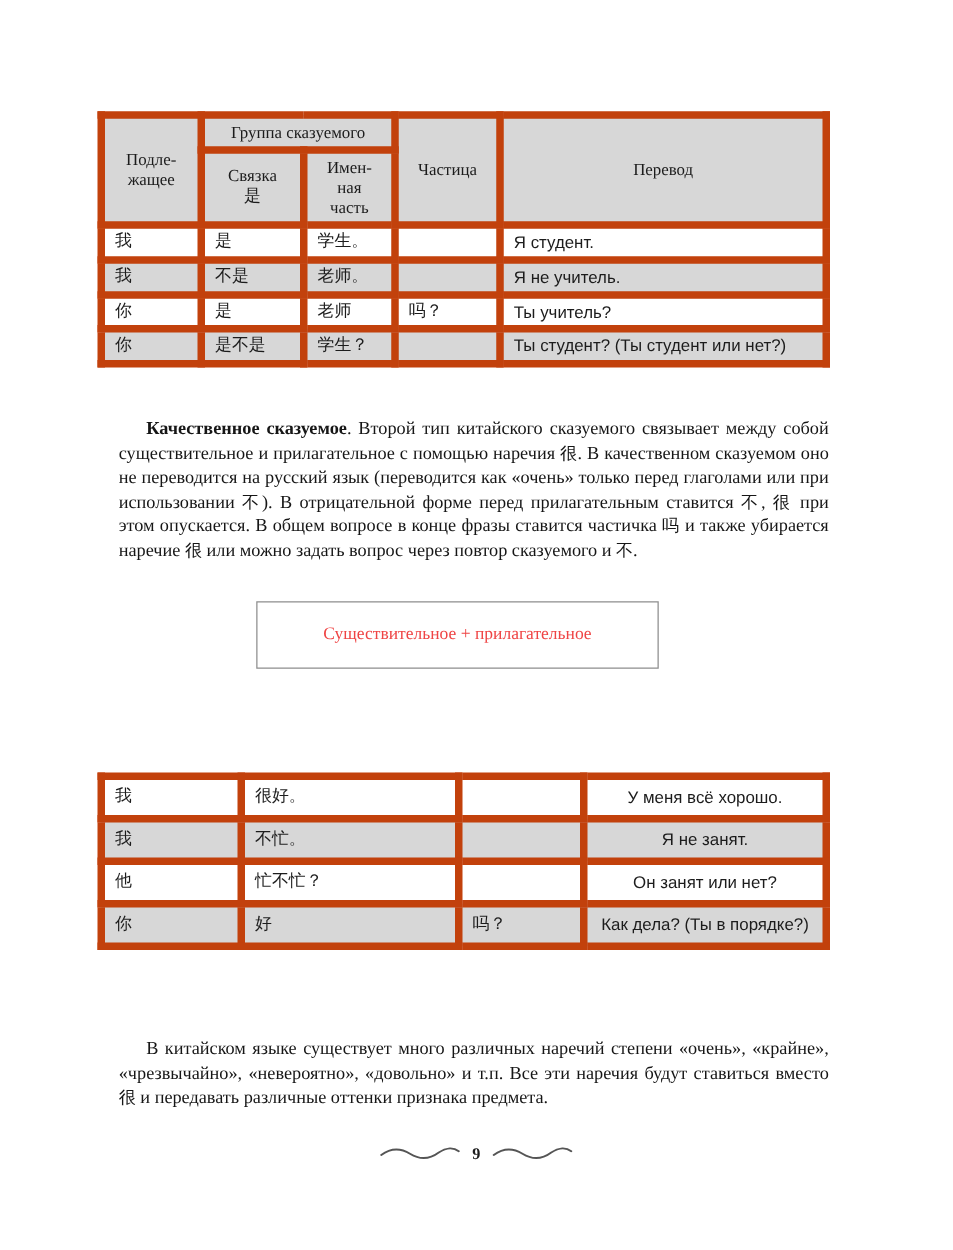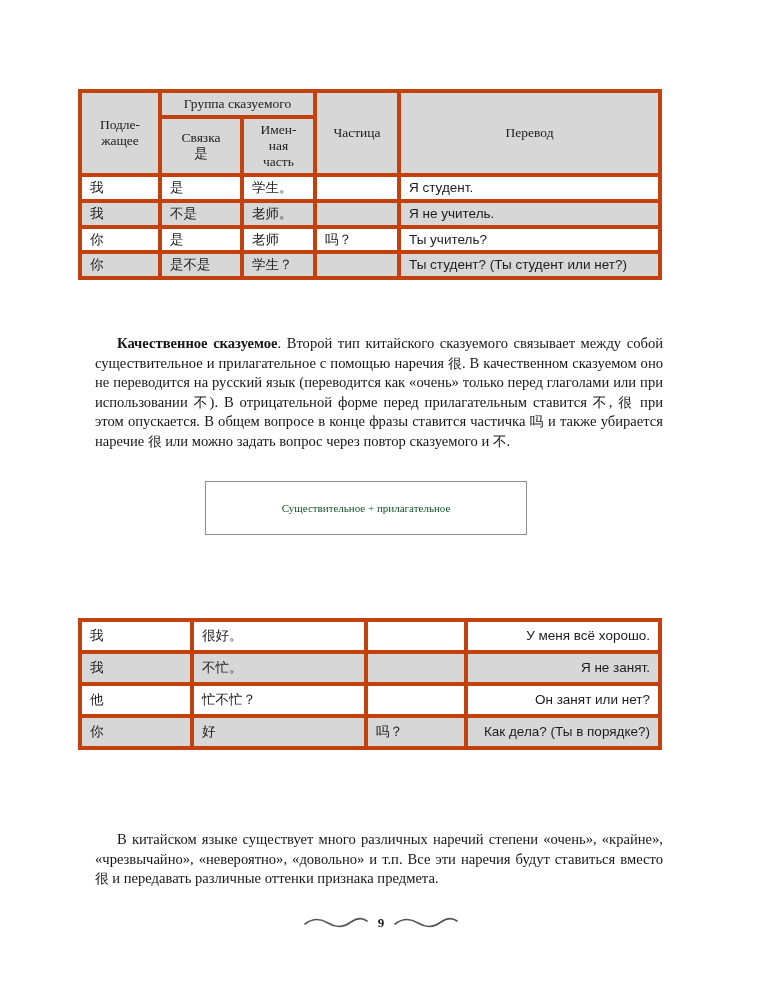--- a/index.html
+++ b/index.html
@@ -25,39 +25,39 @@
 
   
   .gtable {
     position: absolute;
     border-collapse: collapse;
     table-layout: fixed;
     font-size: 13.5px;
     background: #ffffff;
   }
   .gtable td, .gtable th {
-    border: 4px solid #c2410c;
+    border: 6px solid #c2410c;
     padding: 3px 8px;
     vertical-align: middle;
     font-weight: normal;
     line-height: 1.18;
   }
   .hdr-cell {
     background: #d7d7d7;
     text-align: center;
     font-size: 13.5px;
   }
   .row-white > td { background: #ffffff; }
   .row-gray  > td { background: #d7d7d7; }
   .cn {
     font-family: "DejaVu Sans", "Liberation Sans", sans-serif;
     font-size: 13.5px;
   }
   .ru { font-family: Liberation Sans, sans-serif; }
-  .ctr { text-align: right; }
+  .ctr { text-align: center; }
 
   
   #table-predicate-nominal {
     left: 78px;
     top: 89px;
     width: 580px;
   }
   #table-predicate-nominal .c1 { width: 80px; }
   #table-predicate-nominal .c2 { width: 82px; }
   #table-predicate-nominal .c3 { width: 73px; }
@@ -104,22 +104,22 @@
     position: absolute;
     left: 205px;
     top: 481px;
     width: 320px;
     height: 52px;
     border: 1px solid #8d8d8d;
     background: #ffffff;
     display: flex;
     align-items: center;
     justify-content: center;
-    font-size: 11px;
-    color: #14532d;
+    font-size: 14px;
+    color: #ef4444;
   }
 
   
   #example-block {
     position: absolute;
     left: 109px;
     top: 555px;
     font-size: 14.6px;
     line-height: 20px;
   }

